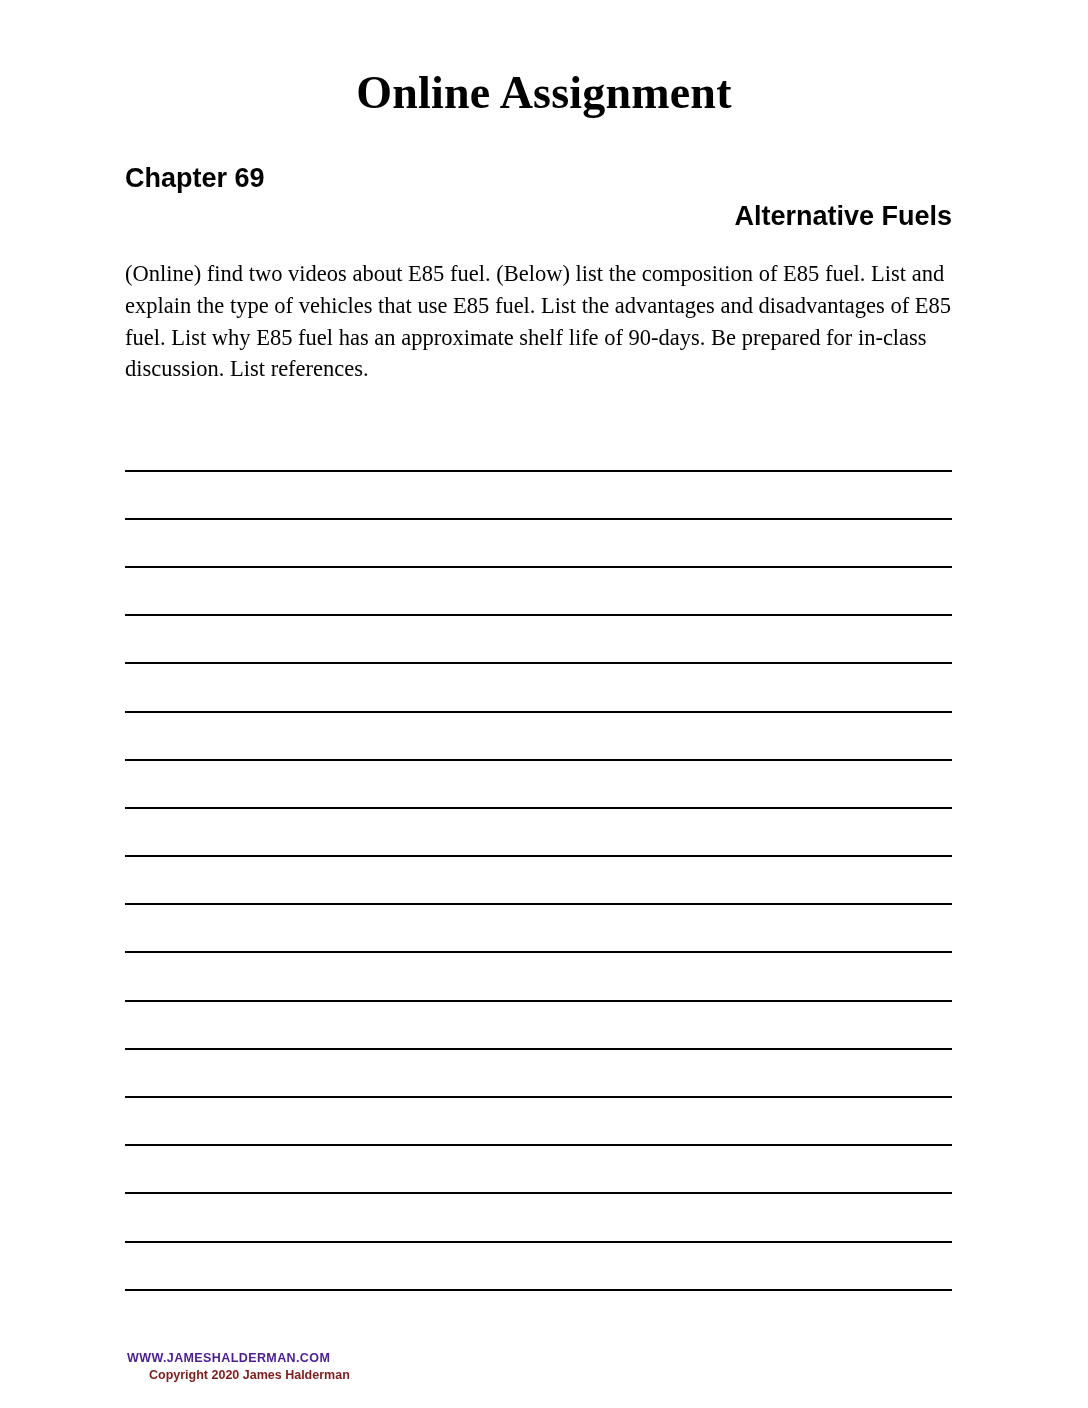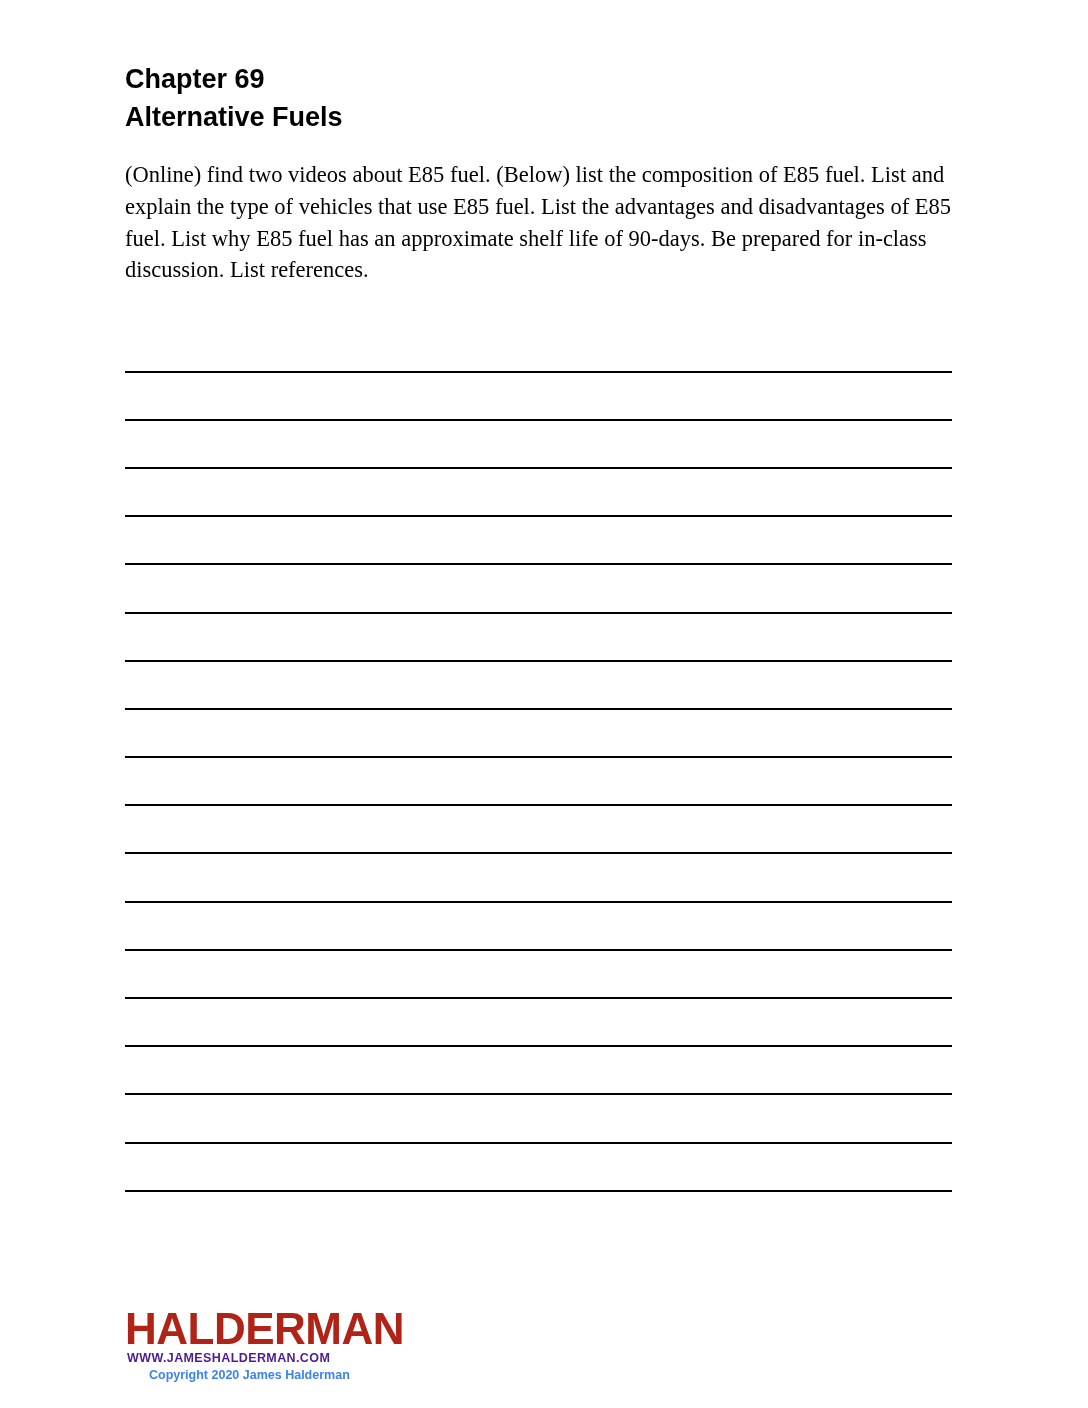--- a/index.html
+++ b/index.html
@@ -29,28 +29,29 @@
     padding-top: 66px;
   }
   .content {
     margin-left: 125px;
     margin-right: 136px;
   }
   .chapter-line {
     font-family: "Liberation Sans", sans-serif;
     font-weight: bold;
     font-size: 27px;
-    margin-top: 60px;
+    margin-top: 40px;
     line-height: 1.42;
   }
   .chapter-sub {
     font-family: "Liberation Sans", sans-serif;
     font-weight: bold;
     font-size: 27px;
     line-height: 1.42;
+    text-align: right;
   }
   .question-label {
     font-family: "Liberation Serif", serif;
     font-weight: bold;
     font-size: 21px;
     margin-top: 30px;
   }
   .question-body {
     font-family: "Liberation Serif", serif;
     font-size: 22.5px;
@@ -84,30 +85,31 @@
     font-size: 12.5px;
     color: #4c1d95;
     letter-spacing: 0.4px;
     margin-top: 1px;
     margin-left: 2px;
   }
   .copyright {
     font-family: "Liberation Sans", sans-serif;
     font-weight: bold;
     font-size: 12.5px;
-    color: #3b82f6;
+    color: #7f1d1d;
     margin-top: 3px;
     margin-left: 24px;
   }
 </style>
 </head>
 <body>
 
 <div class="page">
 
+  <h1 class="doc-title">Online Assignment</h1>
 
   <div class="content">
 
     <div class="chapter-line">Chapter 69</div>
     <div class="chapter-sub">Alternative Fuels</div>
 
 
     <div class="question-body">(Online) find two videos about E85 fuel. (Below) list the composition of E85 fuel. List and explain the type of vehicles that use E85 fuel. List the advantages and disadvantages of E85 fuel. List why E85 fuel has an approximate shelf life of 90-days. Be prepared for in-class discussion. List references.</div>
 
     <div class="lines">
@@ -127,18 +129,17 @@
       <div class="ruled-line"></div>
       <div class="ruled-line"></div>
       <div class="ruled-line"></div>
       <div class="ruled-line"></div>
       <div class="ruled-line"></div>
     </div>
 
   </div>
 
   <div class="footer">
-    <div class="brand">HALDERMAN</div>
     <div class="brand-url">WWW.JAMESHALDERMAN.COM</div>
     <div class="copyright">Copyright 2020 James Halderman</div>
   </div>
 
 </div>
 
 </body></html>

